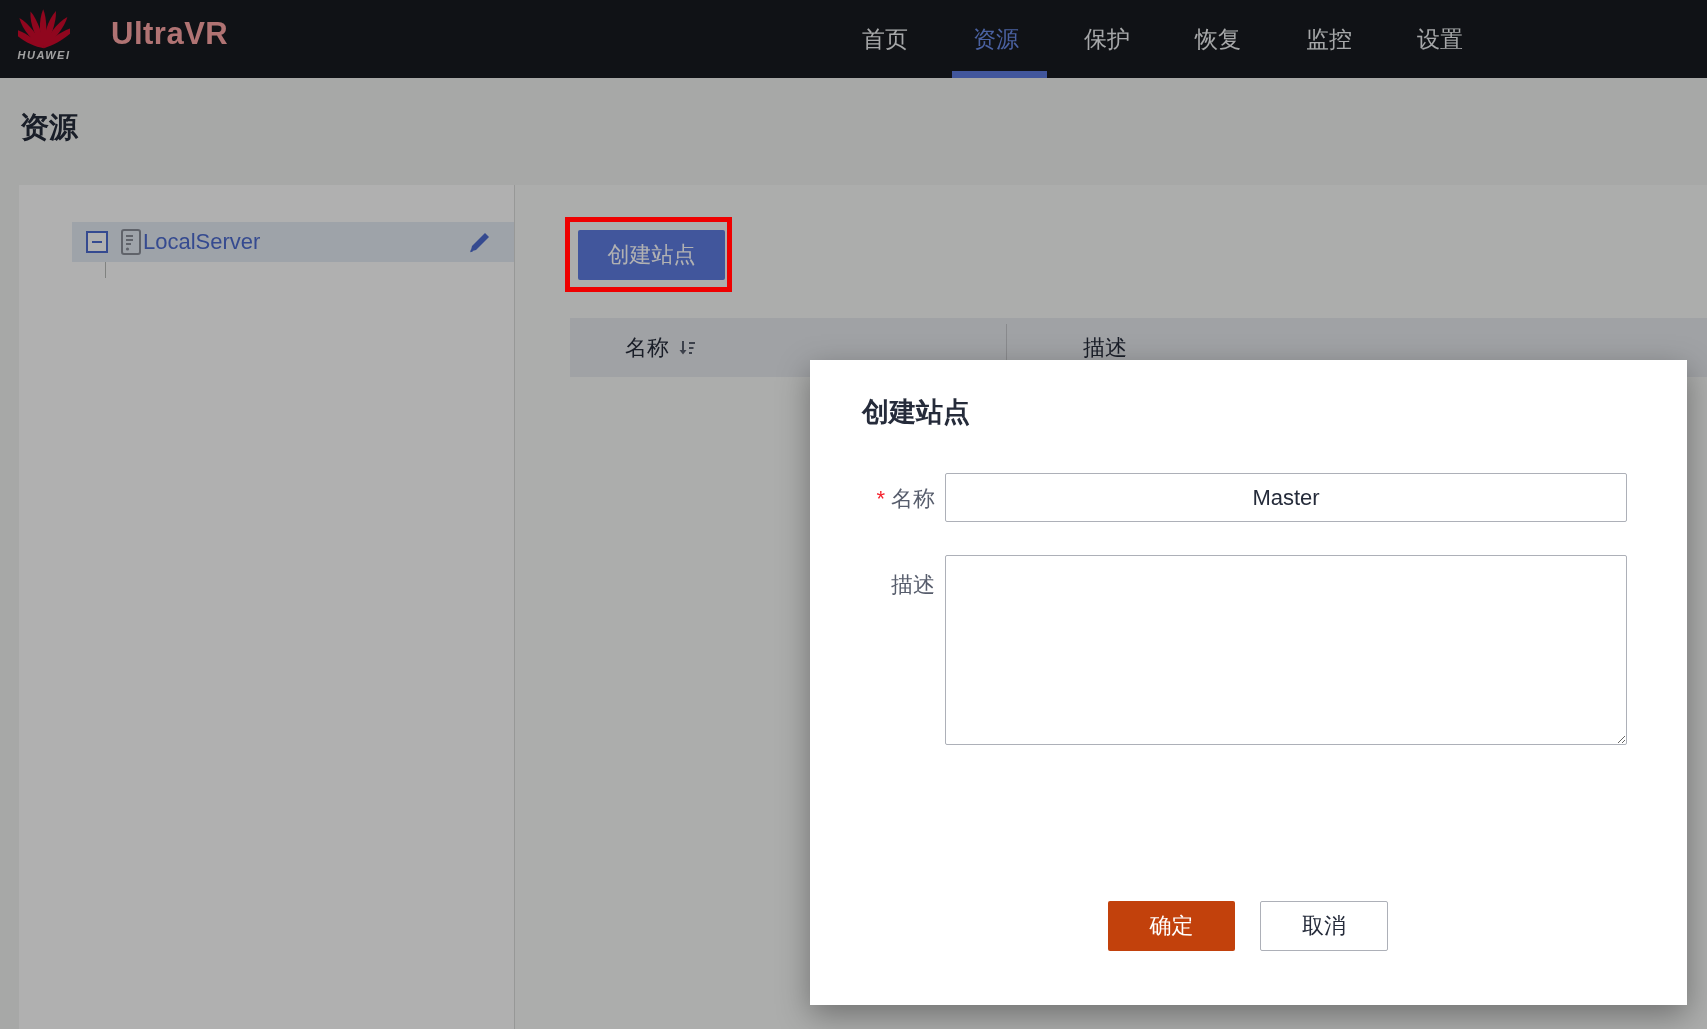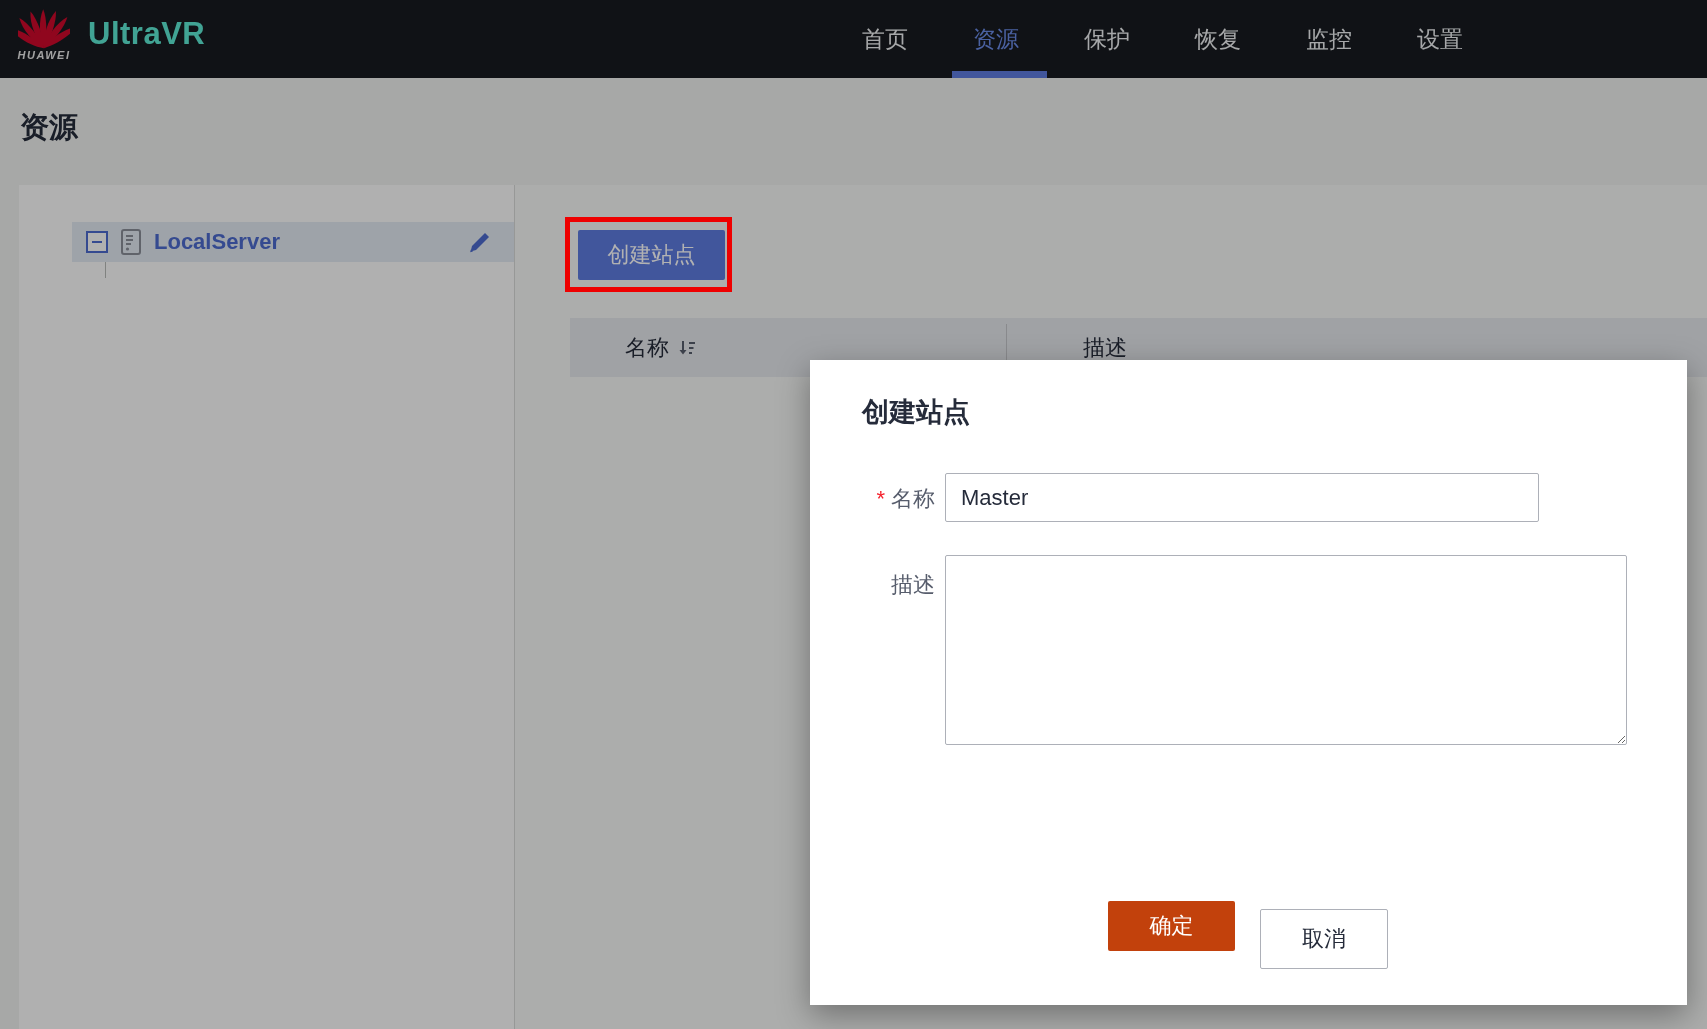--- a/index.html
+++ b/index.html
@@ -5,37 +5,37 @@
   * { margin: 0; padding: 0; box-sizing: border-box; }
   html,body { width: 1707px; height: 1029px; overflow: hidden; }
   body { font-family: "Liberation Sans", "DejaVu Sans", sans-serif; background: #f0f1ef; }
   .stage { position: relative; width: 1707px; height: 1029px; background:#f0f1ef; }
 
   
   .navbar { position:absolute; left:0; top:0; width:1707px; height:78px; background:#181b20; z-index:10; }
   .logo-wrap { position:absolute; left:13px; top:2px; width:62px; height:72px; text-align:center; }
   .logo-svg { display:block; margin:2px auto 0; }
   .logo-text { color:#e8e8e8; font-size:11px; font-weight:bold; letter-spacing:1.5px; line-height:11px;font-style:italic; }
-  .app-name { position:absolute; left:88px; top:16px; font-size:31px; font-weight:600; color:#5eead4; letter-spacing:0.5px; }
+  .app-name { position:absolute; left:111px; top:16px; font-size:31px; font-weight:600; color:#fca5a5; letter-spacing:0.5px; }
   .nav-items { position:absolute; left:862px; top:0; height:78px; display:flex; align-items:center; gap:65px; }
   .nav-item { font-size:23px; color:#eef0f2; cursor:pointer; white-space:nowrap; }
   .nav-item.active { color:#6b8ce8; }
   .nav-underline { position:absolute; left:952px; top:71px; width:95px; height:7px; background:#5e7ce0; }
 
   
   .page-title { position:absolute; left:20px; top:108px; font-size:29px; font-weight:bold; color:#252b3a; z-index:1; }
   .content-card { position:absolute; left:19px; top:185px; width:1688px; height:844px; background:#f7f8f7; z-index:1; }
   .tree-panel { position:absolute; left:0; top:0; width:495px; height:844px; background:#fcfcfc; }
   .v-divider { position:absolute; left:495px; top:0; width:1px; height:844px; background:#d8dad8; }
 
   .tree-row { position:absolute; left:53px; top:37px; width:442px; height:40px; background:#e2eaf2; display:flex; align-items:center; cursor:pointer; }
   .collapse-box { width:22px; height:22px; border:2px solid #4d6bce; background:#fdfdfd; margin-left:14px; position:relative; flex:0 0 auto; cursor:pointer; }
   .collapse-box::after { content:""; position:absolute; left:4px; top:8px; width:10px; height:2px; background:#4d6bce; }
   .server-icon { margin-left:11px; flex:0 0 auto; }
-  .tree-label { margin-left:11px; font-size:22px; color:#4d6bce;font-weight:bold; }
+  .tree-label { font-size:22px; color:#4d6bce; }
   .edit-icon { position:absolute; right:22px; top:8px; cursor:pointer; }
   .tree-connector { position:absolute; left:86px; top:77px; width:1px; height:16px; background:#b8bab8; }
 
   
   .create-site-btn { position:absolute; left:578px; top:230px; width:147px; height:50px; background:#5e7ce0; color:#ffffff;
     font-size:22px; border:none; border-radius:2px; cursor:pointer; z-index:2; font-family:inherit; }
   .annotation-rect { position:absolute; left:565px; top:217px; width:167px; height:75px; border:5px solid #ee0000; z-index:100; pointer-events:none; }
 
   .table-header { position:absolute; left:570px; top:318px; width:1137px; height:59px; background:#e6e8ec; z-index:2; }
   .th-name { position:absolute; left:55px; top:15px; font-size:22px; color:#252b3a; display:flex; align-items:center; gap:8px; }
@@ -45,28 +45,28 @@
 
   
   .overlay { position:absolute; left:0; top:0; width:1707px; height:1029px; background:rgba(0,0,0,0.30); z-index:40; }
   .modal { position:absolute; left:810px; top:360px; width:877px; height:645px; background:#ffffff; z-index:50;
     box-shadow:0 10px 30px rgba(0,0,0,0.35); }
   .modal-title { position:absolute; left:52px; top:34px; font-size:27px; font-weight:bold; color:#252b3a; }
   .field-label { position:absolute; left:0; width:125px; text-align:right; font-size:22px; color:#575d6c; }
   .label-name { top:124px; }
   .label-desc { top:210px; }
   .req-star { color:#f5222d; margin-right:6px; font-size:22px; }
-  .name-input { position:absolute; left:135px; top:113px; width:594px; height:49px; border:1px solid #adb0b8; border-radius:2px;
-    font-size:22px; color:#252b3a; padding:0 15px; font-family:inherit; background:#fff; outline:none; }
+  .name-input { position:absolute; left:135px; top:113px; width:682px; height:49px; border:1px solid #adb0b8; border-radius:2px;
+    font-size:22px; color:#252b3a; padding:0 15px; font-family:inherit; background:#fff; outline:none;text-align:center; }
   .desc-textarea { position:absolute; left:135px; top:195px; width:682px; height:190px; border:1px solid #adb0b8; border-radius:2px;
     font-size:22px; color:#252b3a; padding:10px 15px; font-family:inherit; background:#fff; outline:none; resize:both; }
   .btn-ok { position:absolute; left:298px; top:541px; width:127px; height:50px; background:#c2410c; color:#fff; font-size:22px;
     border:none; border-radius:2px; cursor:pointer; font-family:inherit; }
-  .btn-cancel { position:absolute; left:450px; top:541px; width:128px; height:60px; background:#ffffff; color:#252b3a; font-size:22px;
-    border:1px solid #adb0b8; border-radius:2px; cursor:pointer; font-family:inherit;margin-top:8px; }
+  .btn-cancel { position:absolute; left:450px; top:541px; width:128px; height:50px; background:#ffffff; color:#252b3a; font-size:22px;
+    border:1px solid #adb0b8; border-radius:2px; cursor:pointer; font-family:inherit; }
 </style>
 </head>
 <body>
 
 <div class="stage">
 
   <div class="navbar">
     <div class="logo-wrap">
       <svg class="logo-svg" width="52" height="46" viewBox="0 0 64 56">
         <g fill="#cf0a2c">

